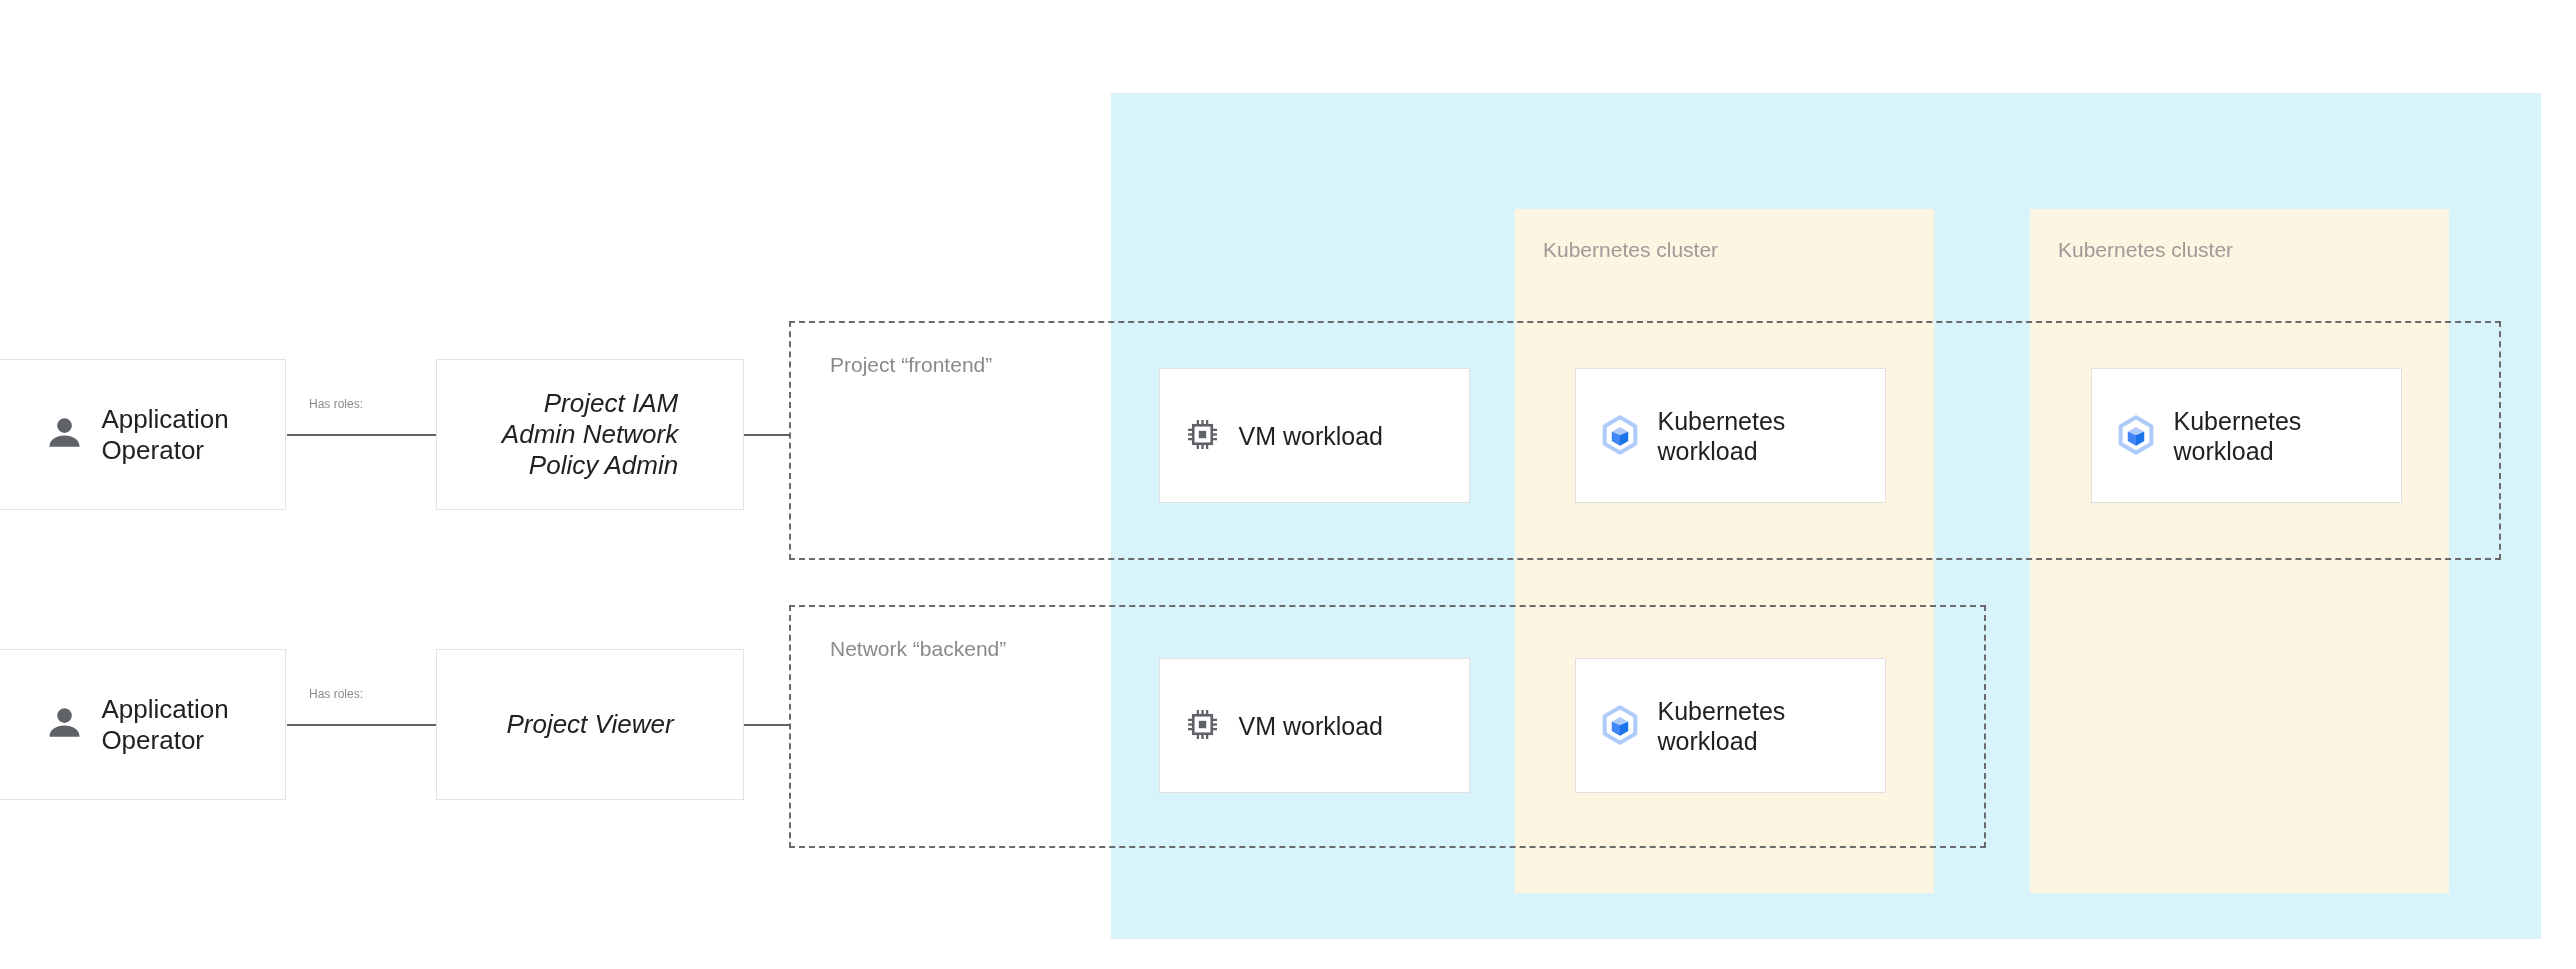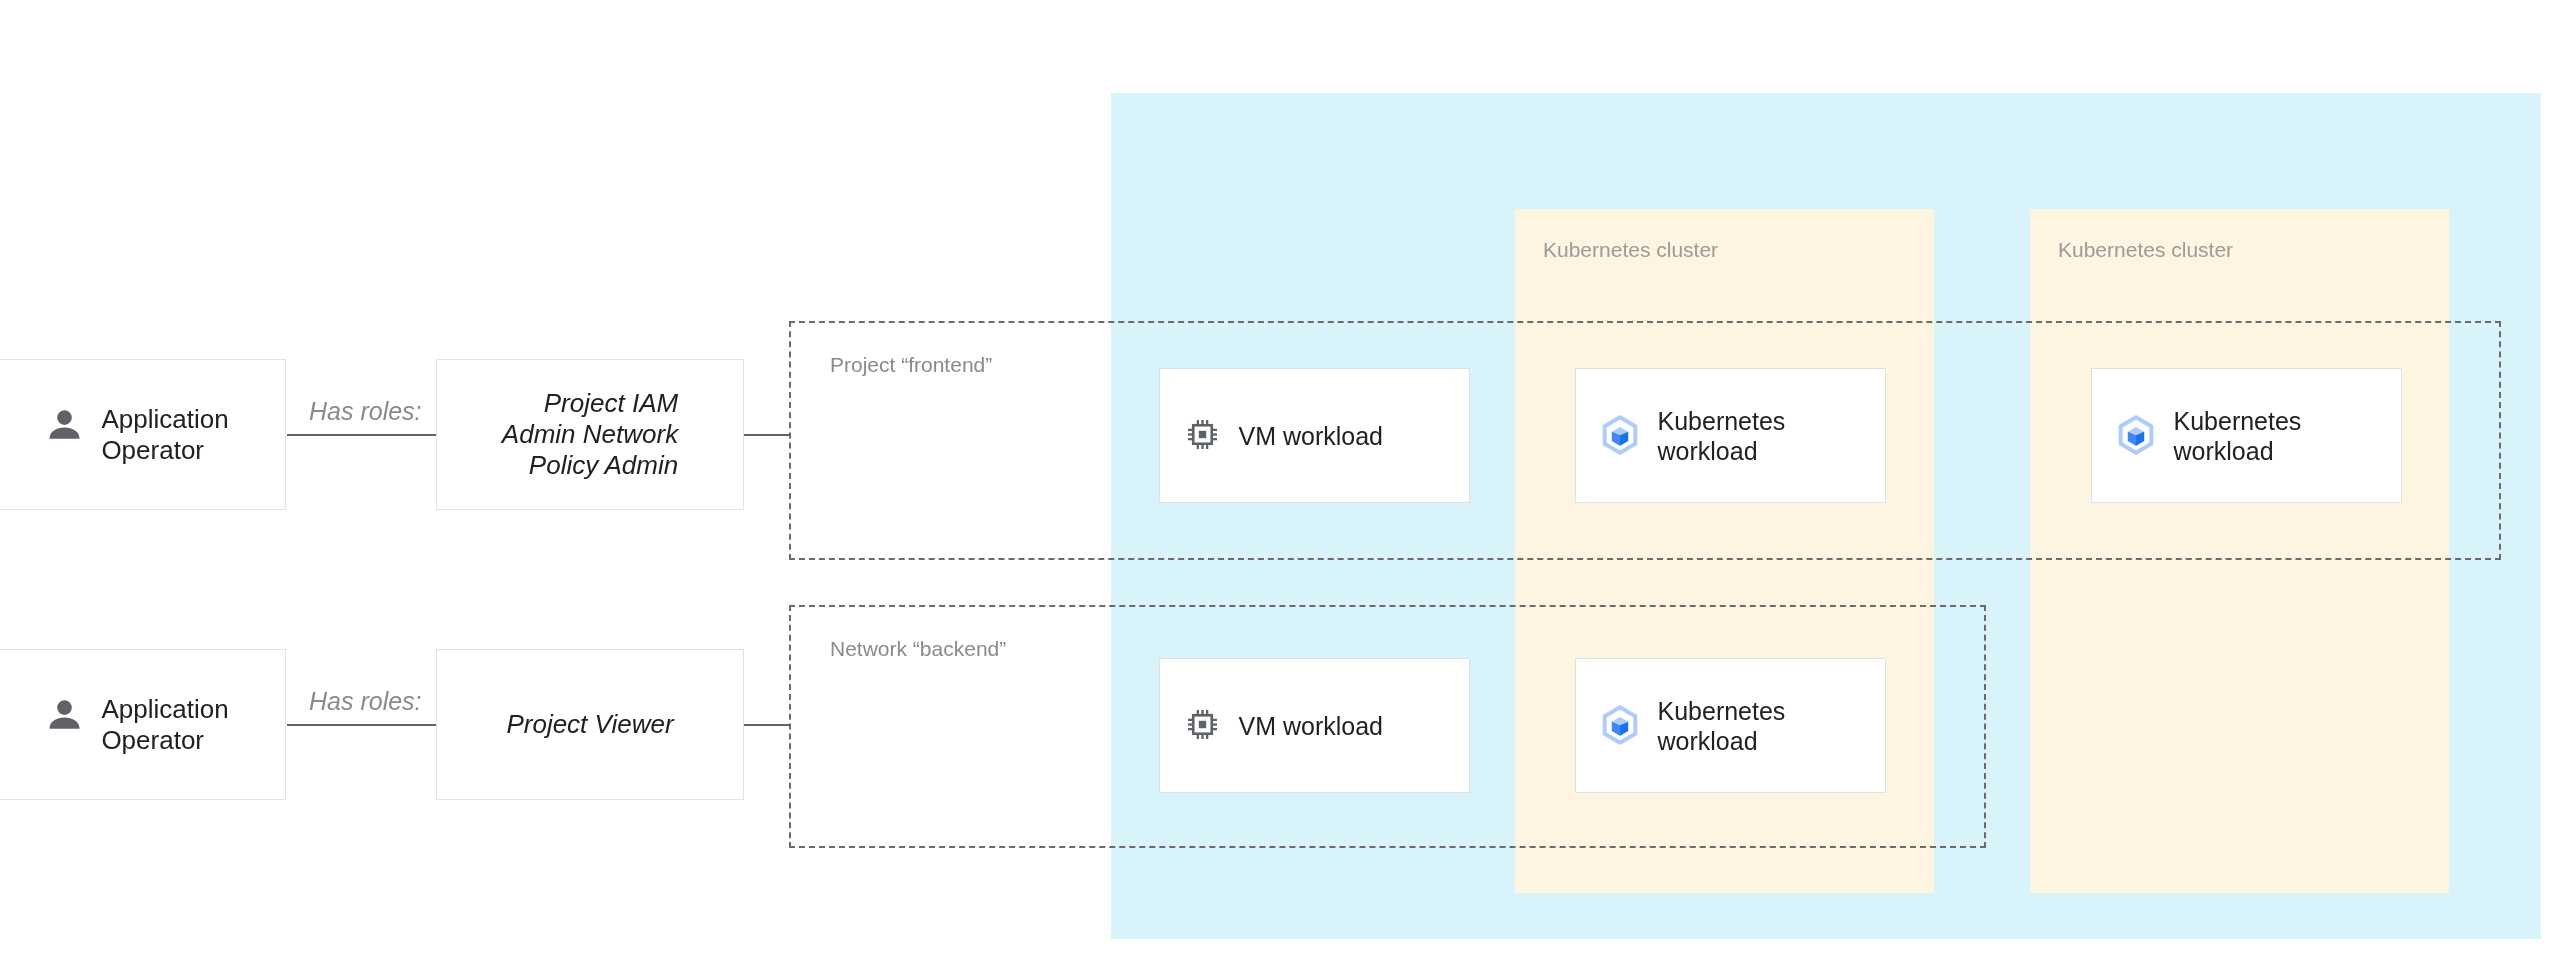--- a/index.html
+++ b/index.html
@@ -50,38 +50,38 @@
   .entity-box{
     position:absolute;
     background:#ffffff;
     border:1.4px solid #e3e3e3;
     box-sizing:border-box;
     display:flex;align-items:center;justify-content:center;
   }
   .user-box{left:-28px;width:314px;height:151px;}
   .user-box.u1{top:359px;}
   .user-box.u2{top:649px;}
-  .user-inner{display:flex;align-items:flex-start;gap:15px;padding-left:14px;}
+  .user-inner{display:flex;align-items:center;gap:15px;padding-left:14px;}
   .user-label{
     font-size:26px;color:#202124;line-height:1.18;
     white-space:pre-line;
   }
 
   .role-box{left:436px;width:308px;box-sizing:border-box;}
   .role-box.r1{top:359px;height:151px;}
   .role-box.r2{top:649px;height:151px;}
   .role-label{
     font-size:26px;color:#202124;line-height:1.18;
     text-align:right;white-space:pre-line;padding:0 7px;font-style:italic;
   }
 
   
   .conn{position:absolute;height:2.1px;background:#5f6368;}
   .conn-label{
-    position:absolute;font-size:25px;color:#8a8a8a;white-space:nowrap;font-style:italic;
+    position:absolute;font-size:12px;color:#8a8a8a;white-space:nowrap;
   }
 
   
   .card{
     position:absolute;
     background:#ffffff;
     border:1.4px solid #e0e0e0;
     box-sizing:border-box;
     display:flex;align-items:center;
     padding-left:23.5px;gap:18px;

